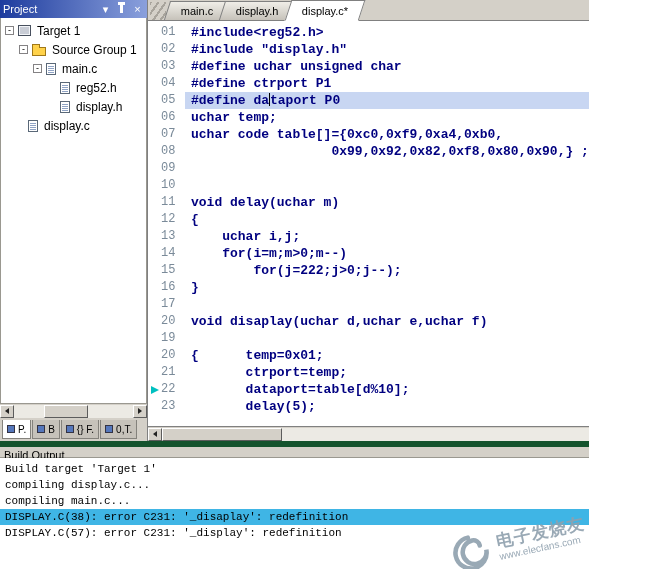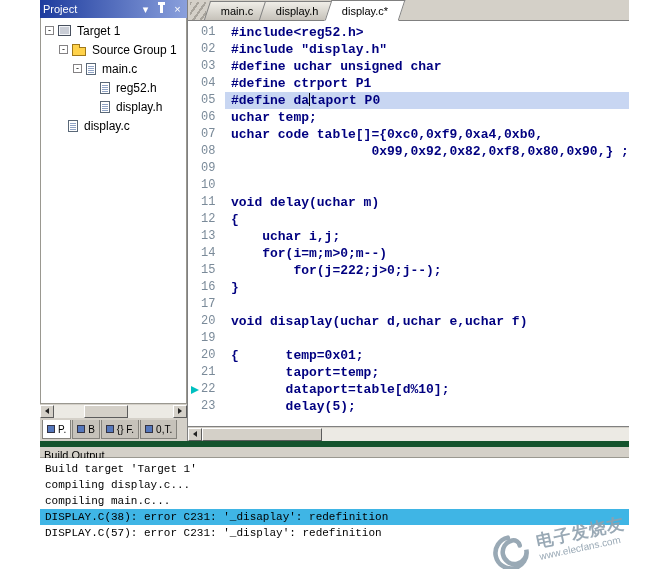--- a/index.html
+++ b/index.html
@@ -1,19 +1,19 @@
 <!DOCTYPE html>
 <html style="--chrome-bg: #d4d0c8; --panel-title-start: #1e3c9e; --panel-title-end: #8aa0dc; --code-text: #000080; --comment-text: #008000; --selected-line-bg: #c8d6f2; --error-selected-bg: #3fb5e5; --marker-arrow: #00c0c0;"><head>
 <meta charset="utf-8">
 <style>
   * { margin:0; padding:0; box-sizing:border-box; }
   html,body { background:#ffffff; }
   body { font-family:"Liberation Sans", sans-serif; }
 
-  .app { position:relative; width:589px; height:569px; background:var(--chrome-bg,#d4d0c8); overflow:hidden;margin-left:40px; }
+  .app { position:relative; width:589px; height:569px; background:var(--chrome-bg,#d4d0c8); overflow:hidden; }
 
   
   .project-panel { position:absolute; left:0; top:0; width:148px; height:441px;
     background:var(--chrome-bg,#d4d0c8); border-right:1px solid #808080;
     display:flex; flex-direction:column; }
   .panel-titlebar { height:18px; flex:none; display:flex; align-items:center; gap:3px; padding:0 3px;
     background:linear-gradient(90deg, var(--panel-title-start,#1e3c9e), var(--panel-title-end,#8aa0dc));
     color:#fff; font-size:11px; }
   .panel-titlebar .title { flex:1; white-space:nowrap; }
   .tb-icon { width:13px; height:13px; display:flex; align-items:center; justify-content:center;
@@ -331,21 +331,21 @@
             <span class="gmarker"></span>
             <span class="lnum">20</span>
           </span>
           <span class="lcode"><span class="seg">{      temp=0x01;</span></span>
         </div>
         <div class="code-line">
           <span class="gutter">
             <span class="gmarker"></span>
             <span class="lnum">21</span>
           </span>
-          <span class="lcode"><span class="seg">       taport=temp;</span></span>
+          <span class="lcode"><span class="seg">       ctrport=temp;</span></span>
         </div>
         <div class="code-line">
           <span class="gutter">
             <span class="gmarker">
               <span class="marker-arrow"></span>
             </span>
             <span class="lnum">22</span>
           </span>
           <span class="lcode"><span class="seg">       dataport=table[d%10];</span></span>
         </div>

